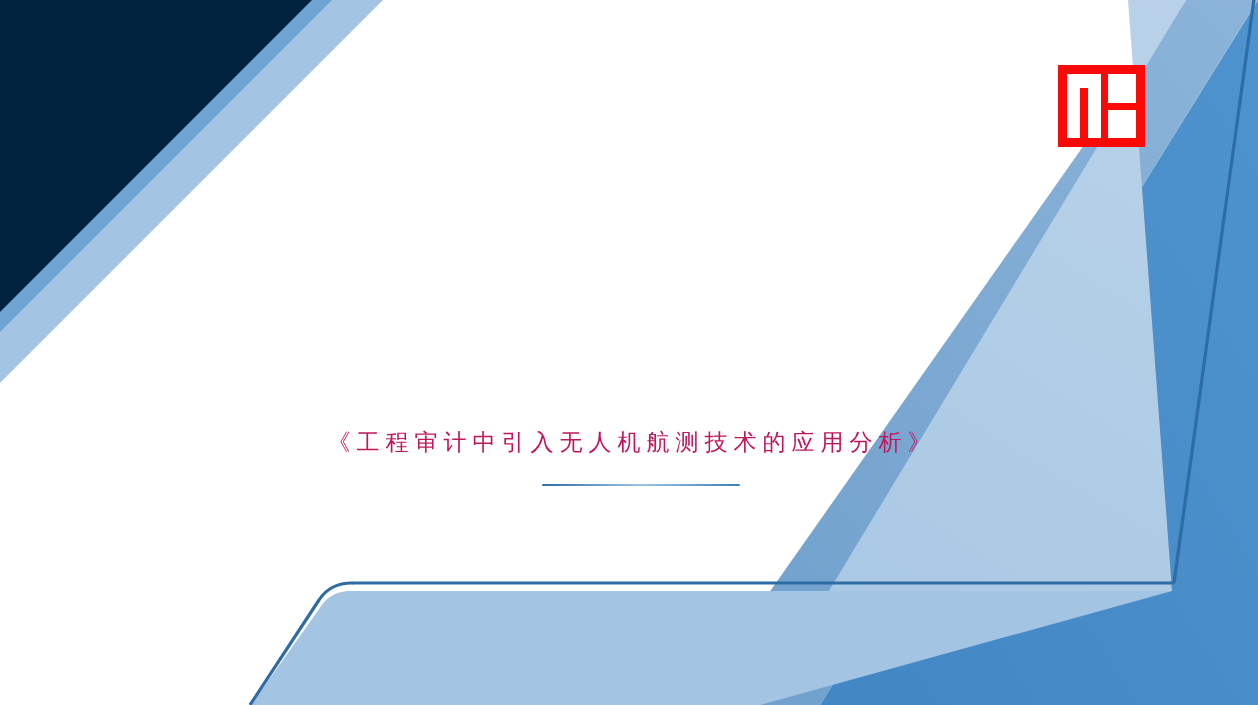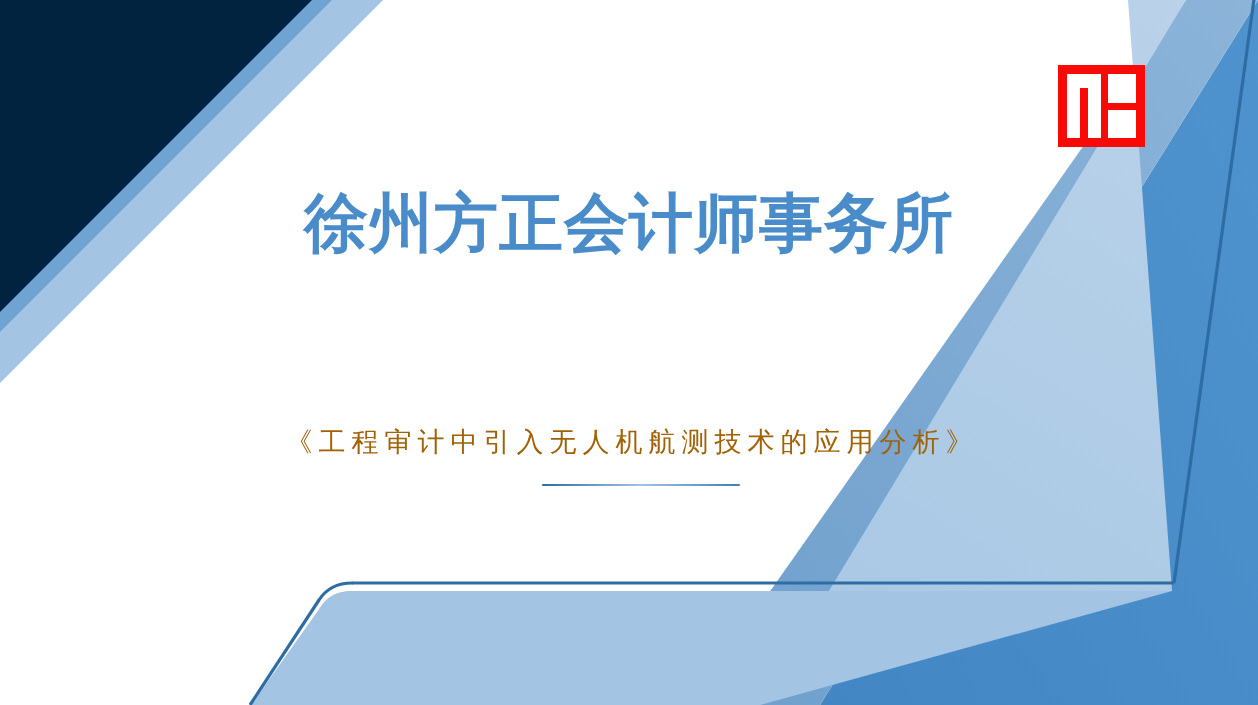--- a/index.html
+++ b/index.html
@@ -50,24 +50,24 @@
   #title-line-2 { font-size:60px; line-height:72px; }
 
   #subtitle-wrap {
     position:absolute;
     left:0; top:425px;
     width:1258px;
     text-align:center;
   }
   #subtitle-text {
     font-family:"DejaVu Sans", "Liberation Sans", sans-serif;
-    font-size:27px;
+    font-size:23px;
     line-height:34px;
     font-weight:normal;
-    color:#a16207;
+    color:#be185d;
     letter-spacing:6px;
     padding-left:6px;
     white-space:nowrap;
   }
 
   #divider-rule {
     position:absolute;
     left:542px; top:484px;
     width:198px; height:2px;
     background:linear-gradient(to right, #2E6CA4 0%, #9EC4E4 50%, #3E7FB5 100%);
@@ -138,21 +138,20 @@
     <rect x="9" y="9" width="34" height="64" fill="#FFFFFF"></rect>
 
     <rect x="22" y="23" width="8" height="50" fill="#FA0A07"></rect>
 
     <rect x="50" y="9" width="28" height="29" fill="#FFFFFF"></rect>
 
     <rect x="50" y="45" width="28" height="28" fill="#FFFFFF"></rect>
   </svg>
 
   <div id="title-block">
-    <div class="title-line" id="title-line-1">徐州方正会计师事务所</div>
   </div>
 
   <div id="subtitle-wrap">
     <span id="subtitle-text">《工程审计中引入无人机航测技术的应用分析》</span>
   </div>
 
   <div id="divider-rule"></div>
 
 </div>
 

